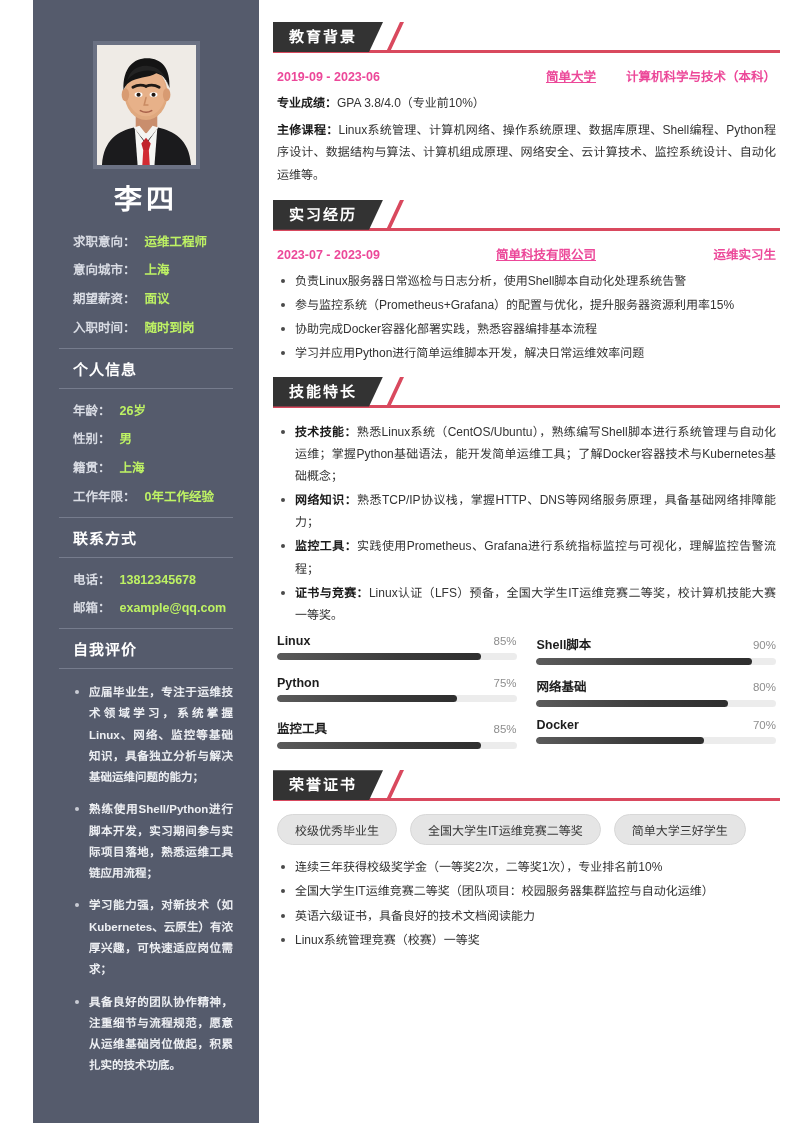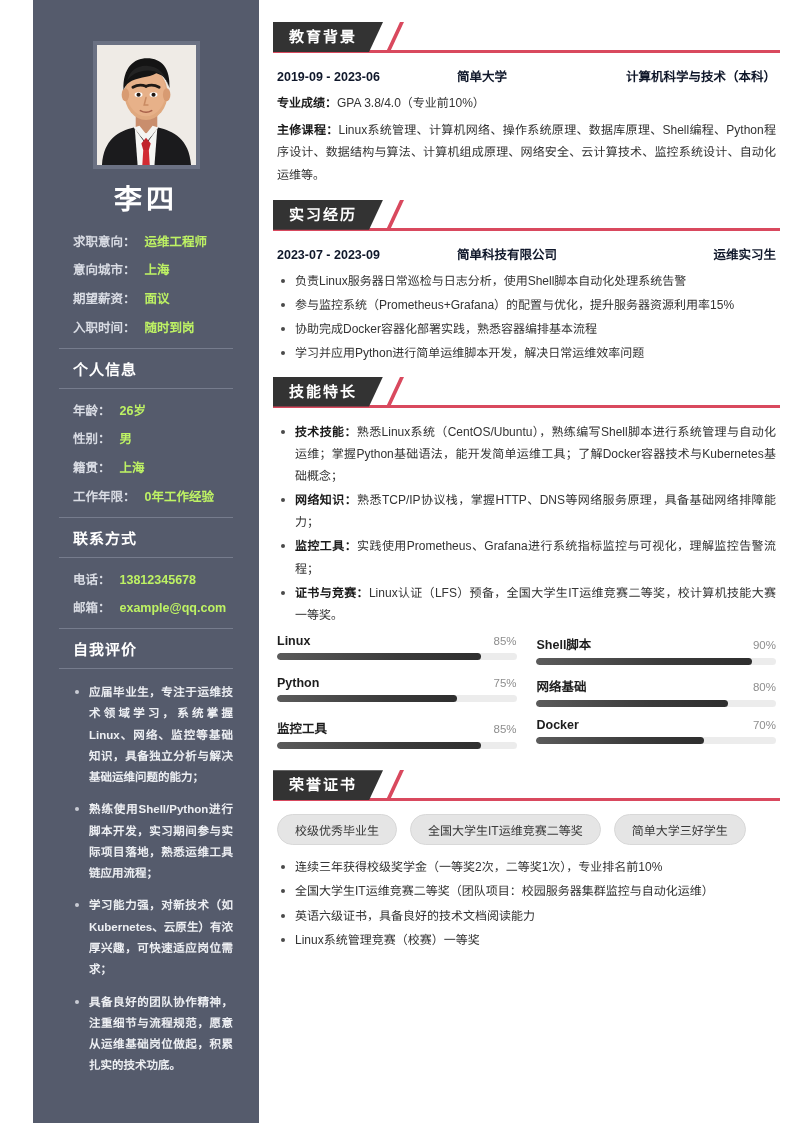--- a/index.html
+++ b/index.html
@@ -172,25 +172,25 @@
     z-index: 1;
   }
 
   .sec-body { padding: 0 4px; }
 
   .row3 {
     display: flex;
     align-items: baseline;
     font-size: 12.5px;
     font-weight: 700;
-    color: #0f172a;
+    color: #ec4899;
     margin-bottom: 7px;
   }
   .row3 .c1 { width: 180px; }
-  .row3 .c2 { flex: 1; text-align: left; }
+  .row3 .c2 { flex: 1; text-align: right; text-decoration: underline; }
   .row3 .c3 { width: 180px; text-align: right; }
 
   .line-kv {
     font-size: 12px;
     line-height: 1.85;
     color: #333333;
     margin-bottom: 5px;
     text-align: justify;
   }
   .line-kv b { color: #1a1a1a; font-weight: 700; }

